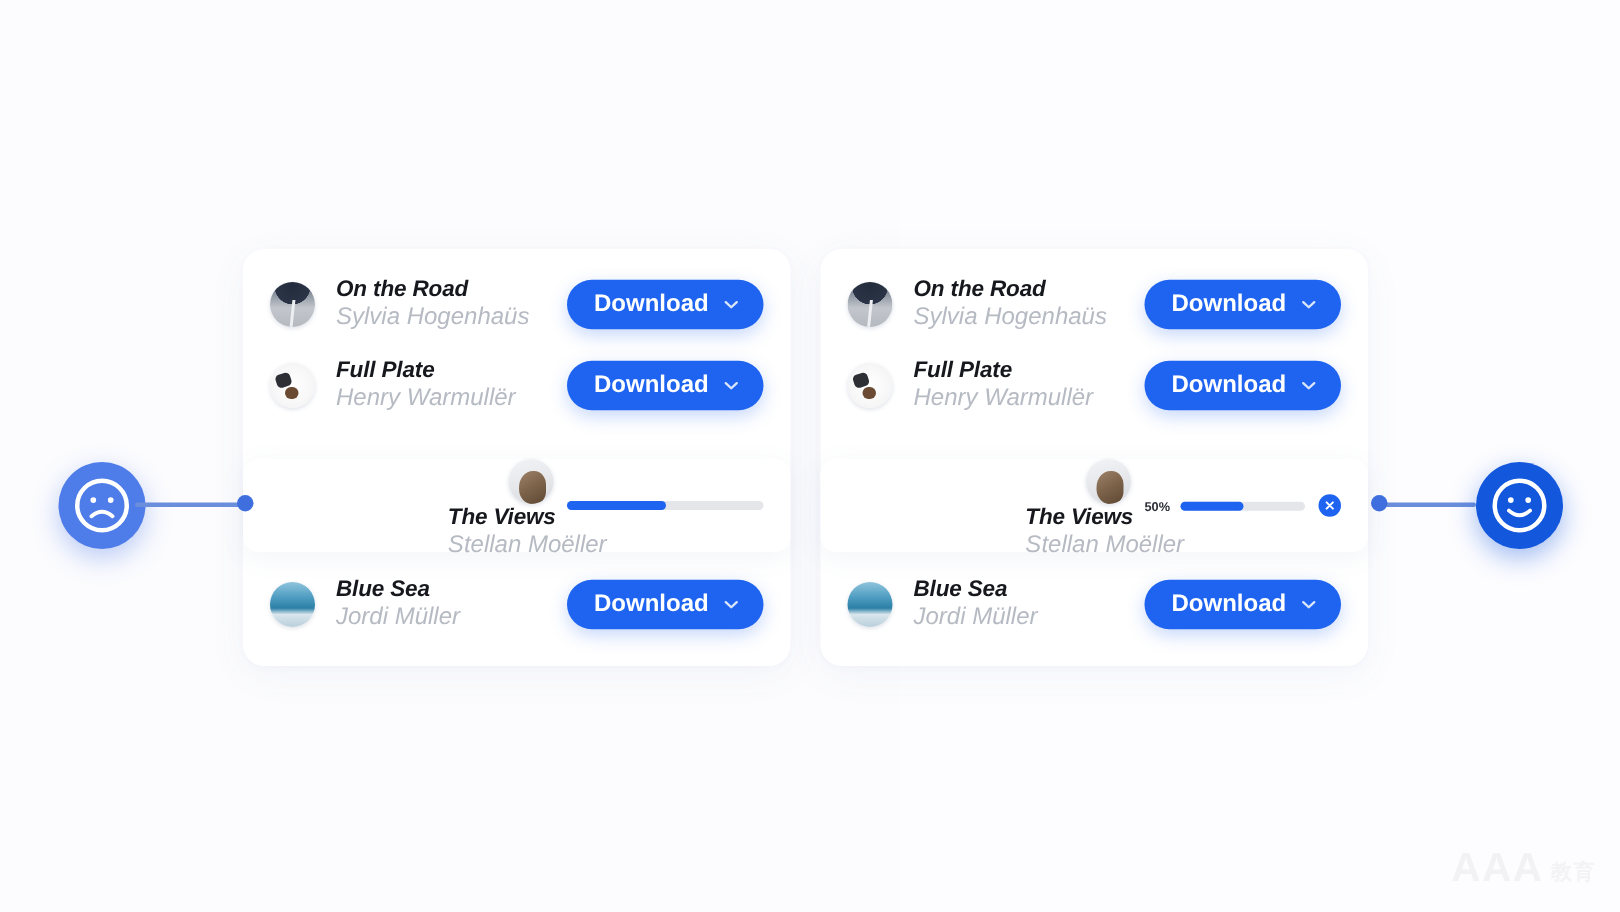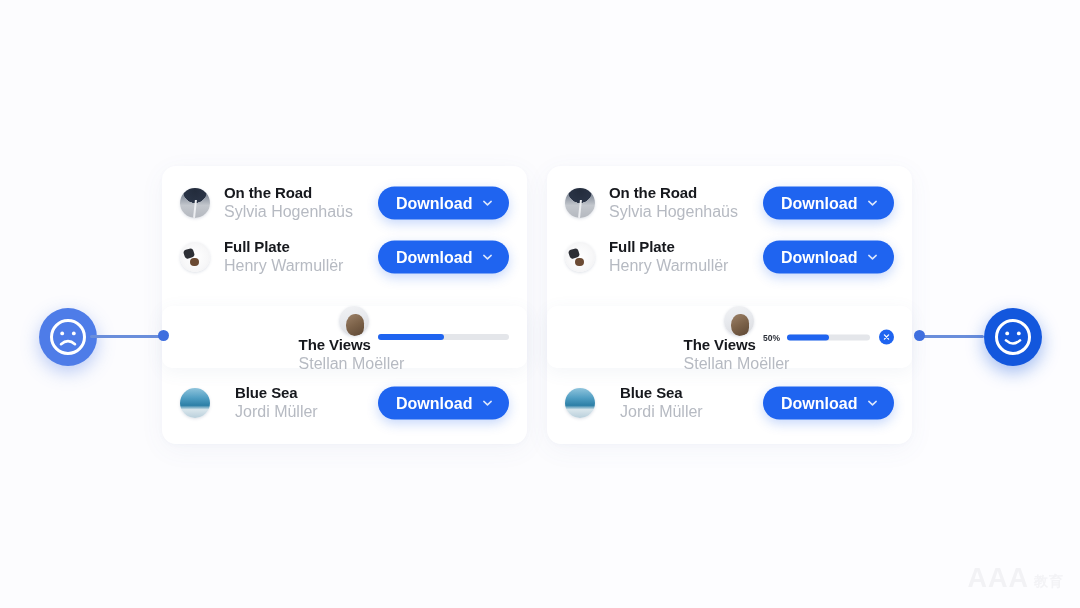--- a/index.html
+++ b/index.html
@@ -58,21 +58,21 @@
     position: absolute;
     left: 0;
     width: 100%;
     height: 62px;
     display: flex;
     align-items: center;
   }
   .row-0 { top: 6px; }
   .row-1 { top: 60px; }
   .row-2 { top: 140px; flex-direction: column; }
-  .row-3 { top: 206px; gap: 11px; }
+  .row-3 { top: 206px; }
 
   
   .avatar {
     width: 30px;
     height: 30px;
     border-radius: 50%;
     margin-left: 18px;
     flex: 0 0 auto;
     background: #e9edf3;
     overflow: hidden;
@@ -127,20 +127,21 @@
     background: linear-gradient(180deg, #8fc4dc 0%, #4f9dc2 34%, #2c7fa6 58%, #d9e6ec 72%, #b9cfdb 100%);
   }
 
   
   .meta {
     margin-left: 14px;
     display: flex;
     flex-direction: column;
     justify-content: center;
     line-height: 1.15;
+    font-style: italic;
   }
   .title {
     font-size: 15px;
     font-weight: bold;
     color: #16181d;
     letter-spacing: -0.1px;
   }
   .author {
     font-size: 16px;
     color: #b6bac2;

